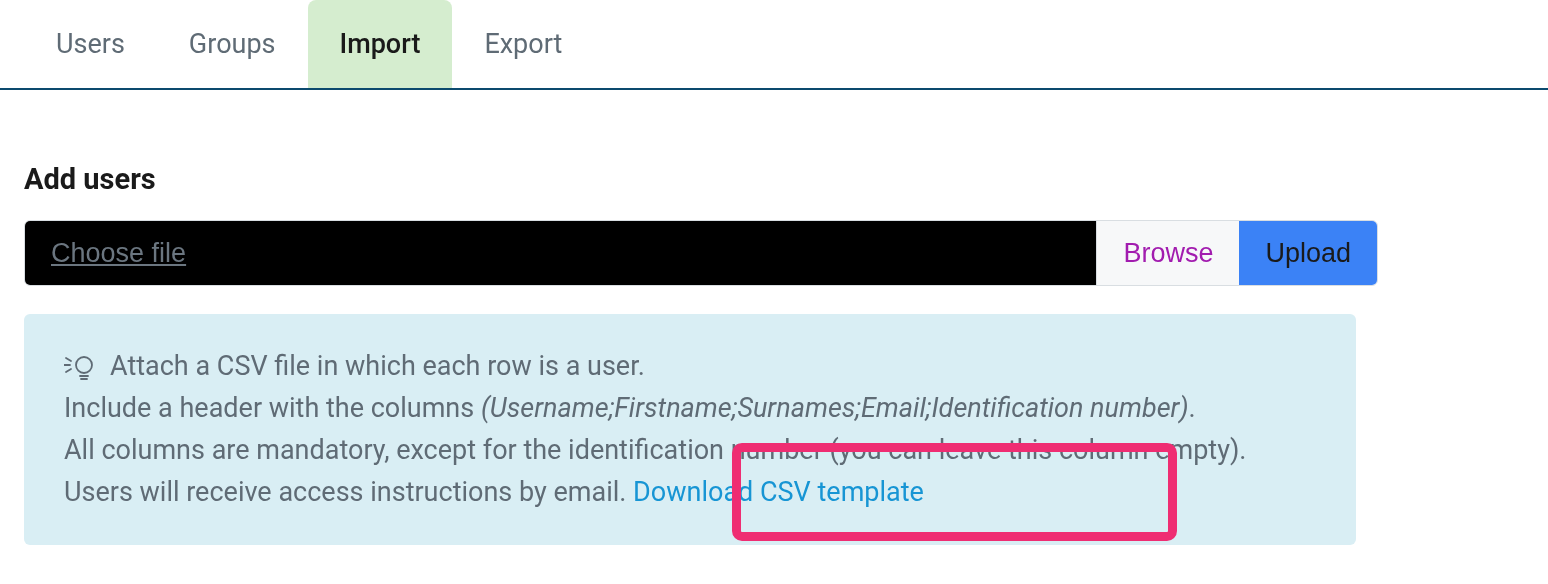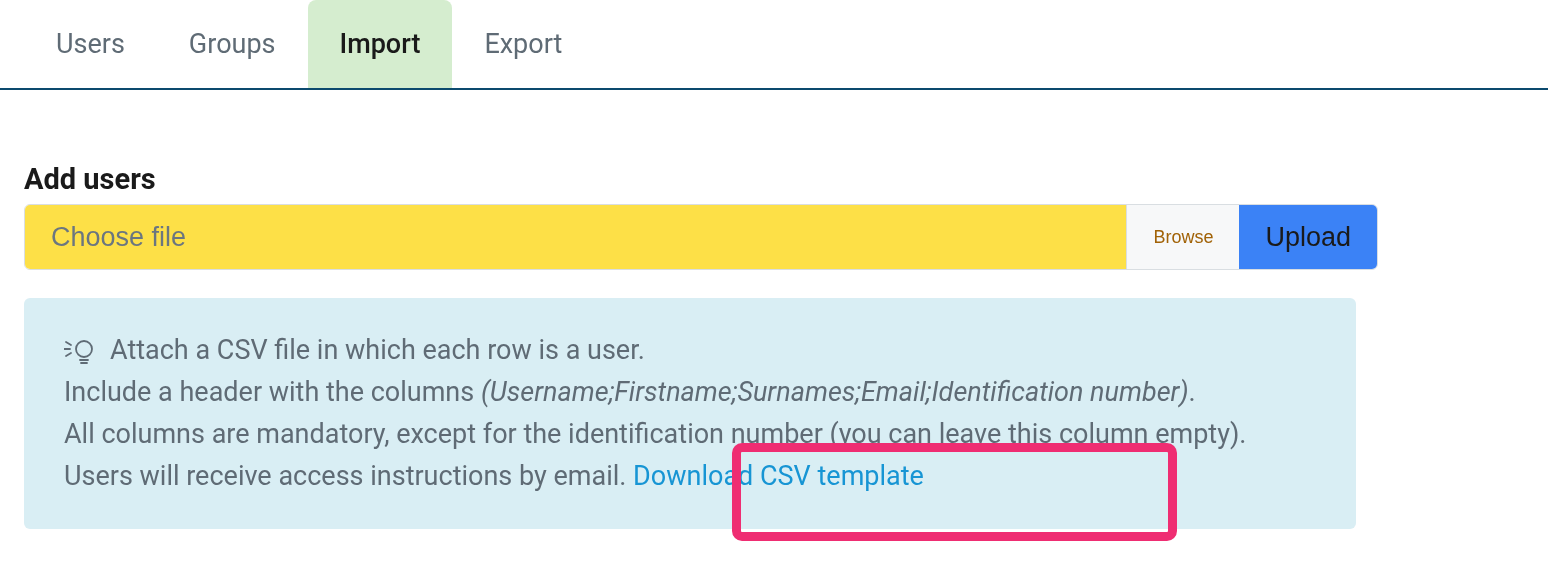--- a/index.html
+++ b/index.html
@@ -29,47 +29,48 @@
       border-top-left-radius: 8px;
       border-top-right-radius: 8px;
     }
     .content {
       padding: 72px 24px 0 24px;
     }
     .section-title {
       font-size: 29px;
       font-weight: 700;
       color: #1a1a1a;
-      margin-bottom: 8px;
+      margin-bottom: 24px;
     }
     .file-row {
       display: flex;
       width: 1354px;
       height: 66px;
       border: 1px solid #d9dee2;
       border-radius: 6px;
       overflow: hidden;
       margin-bottom: 28px;
     }
     .file-input {
       flex: 1;
       border: none;
       outline: none;
       padding: 0 26px;
       font-size: 27px;
       color: #6b7680;
-      background: #fde047;
+      background: #000000;
+      text-decoration: underline;
     }
     .file-input::placeholder { color: #6b7680; }
     .browse-btn {
       border: none;
       border-left: 1px solid #d9dee2;
       background: #f7f8f9;
-      color: #a16207;
-      font-size: 18px;
+      color: #a21caf;
+      font-size: 27px;
       padding: 0 26px;
       cursor: pointer;
     }
     .upload-btn {
       border: none;
       background: #3b82f6;
       color: #1a1a1a;
       font-size: 27px;
       padding: 0 26px;
       cursor: pointer;

